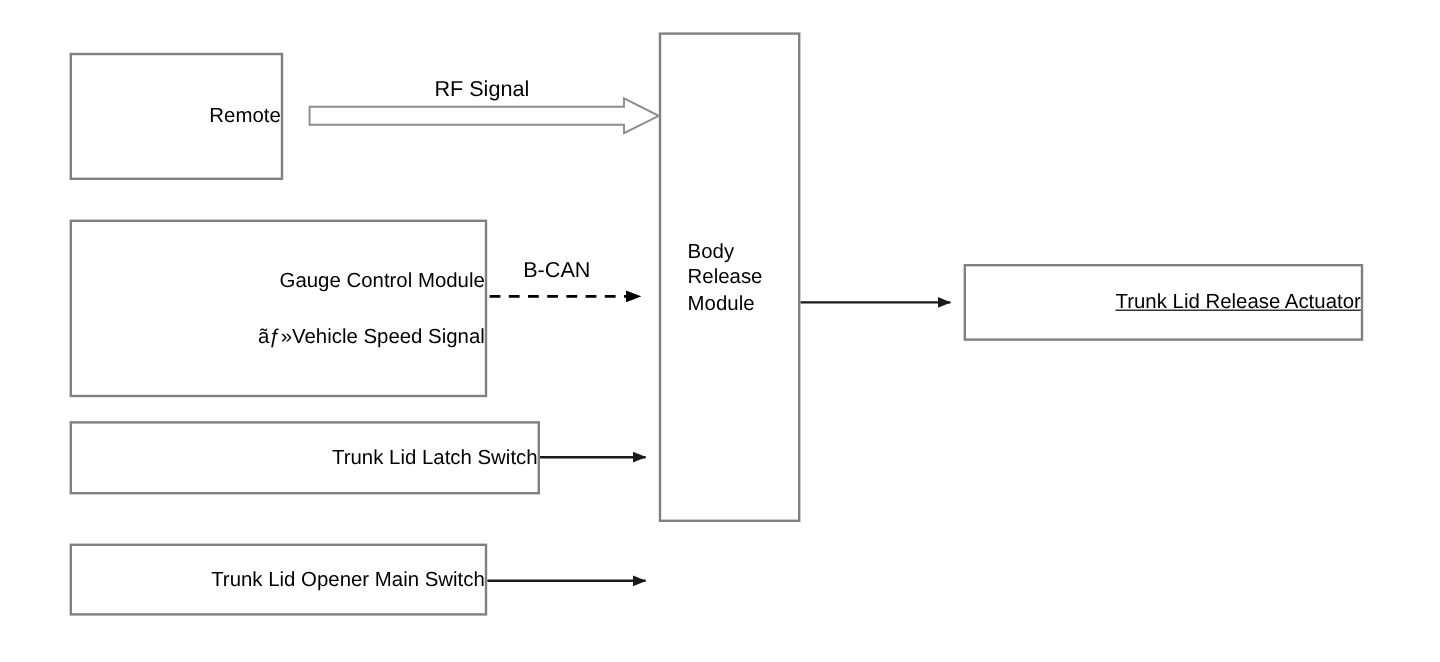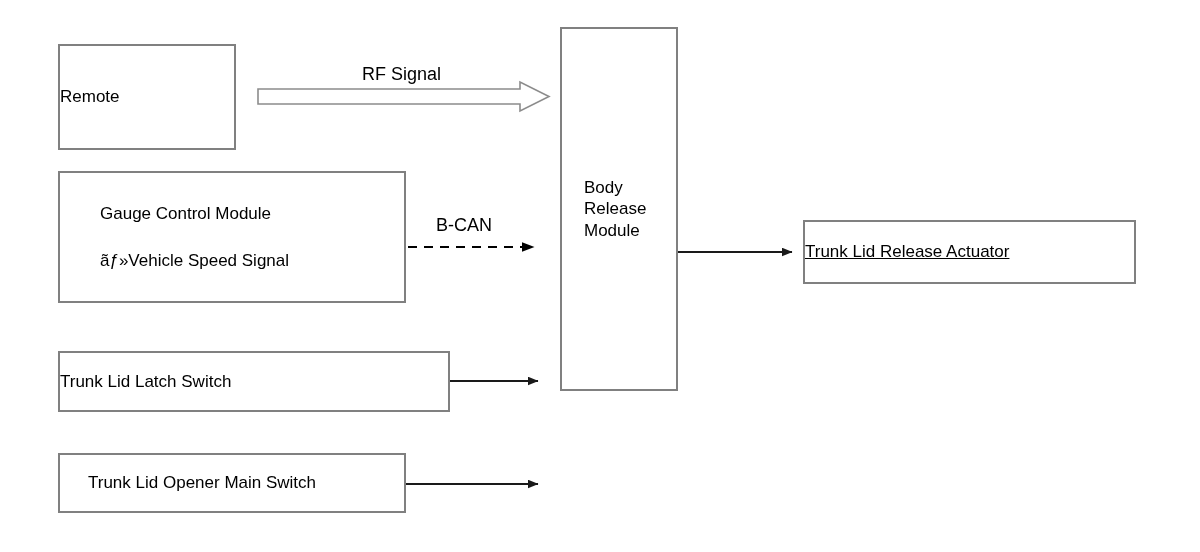--- a/index.html
+++ b/index.html
@@ -15,21 +15,21 @@
     font-family: "Liberation Sans", sans-serif;
     overflow: hidden;
   }
   .node {
     position: absolute;
     box-sizing: border-box;
     border: 2px solid #808080;
     background: #ffffff;
     display: flex;
     flex-direction: column;
-    align-items: flex-start;
+    align-items: flex-end;
     justify-content: center;
     color: #000000;
     font-size: 17px;
     line-height: 1.25;
     text-align: center;
   }
   .node.left-align {
     align-items: flex-start;
     text-align: left;
     padding-left: 22px;
@@ -48,24 +48,24 @@
     position: absolute;
     left: 0;
     top: 0;
     width: 1200px;
     height: 552px;
     overflow: visible;
   }
 
   
   #node-remote      { left: 58px;  top: 44px;  width: 178px; height: 106px; }
-  #node-gauge       { left: 58px;  top: 171px; width: 348px; height: 132px; padding-left: 40px; }
+  #node-gauge       { left: 58px;  top: 183px; width: 348px; height: 148px; padding-left: 40px; }
   #node-latch       { left: 58px;  top: 351px; width: 392px; height: 61px;  }
   #node-opener      { left: 58px;  top: 453px; width: 348px; height: 60px; padding-left: 28px;  }
-  #node-bcm         { left: 549px; top: 27px;  width: 118px; height: 364px; margin-left: 11px; }
+  #node-bcm         { left: 549px; top: 27px;  width: 118px; height: 408px; }
   #node-actuator    { left: 803px; top: 220px; width: 333px; height: 64px; text-decoration: underline;  }
 
   
   #label-rf    { left: 362px; top: 64px; }
   #label-bcan  { left: 436px; top: 215px; }
 </style>
 </head>
 <body>
 
 <div id="canvas">

